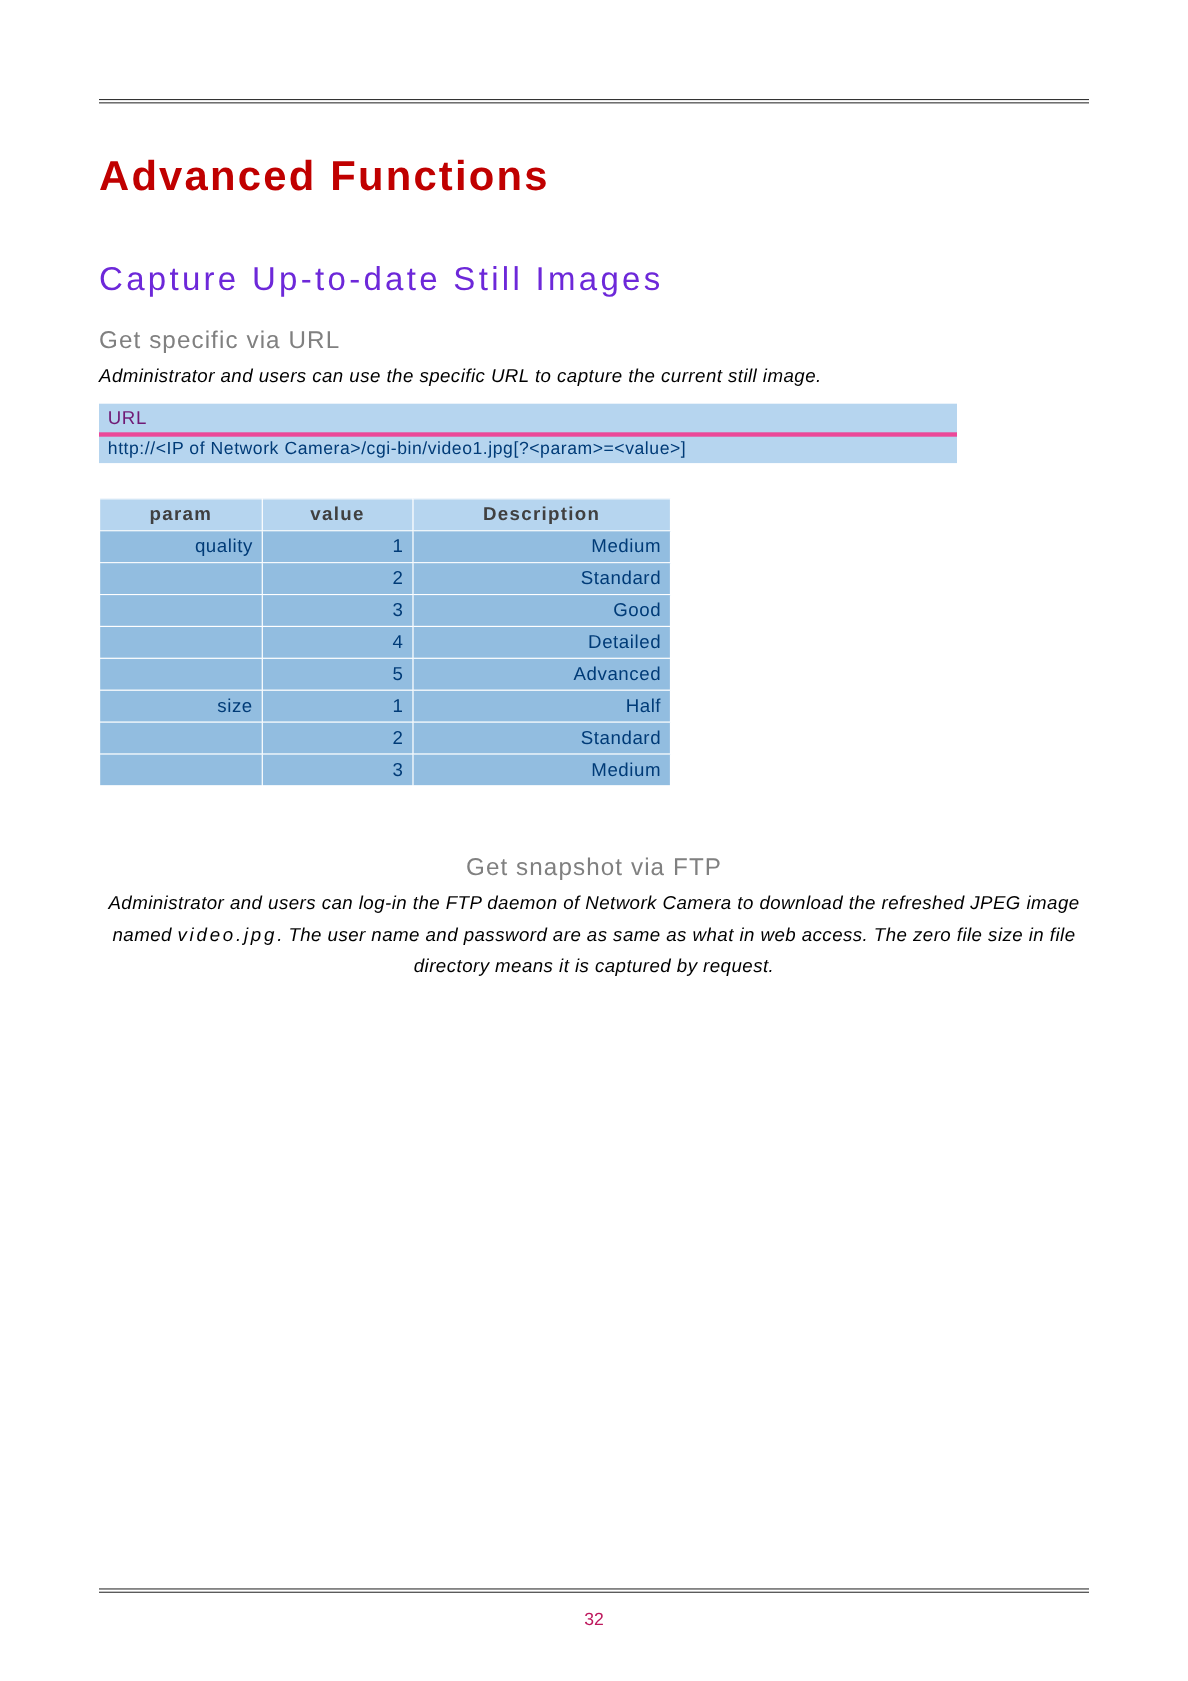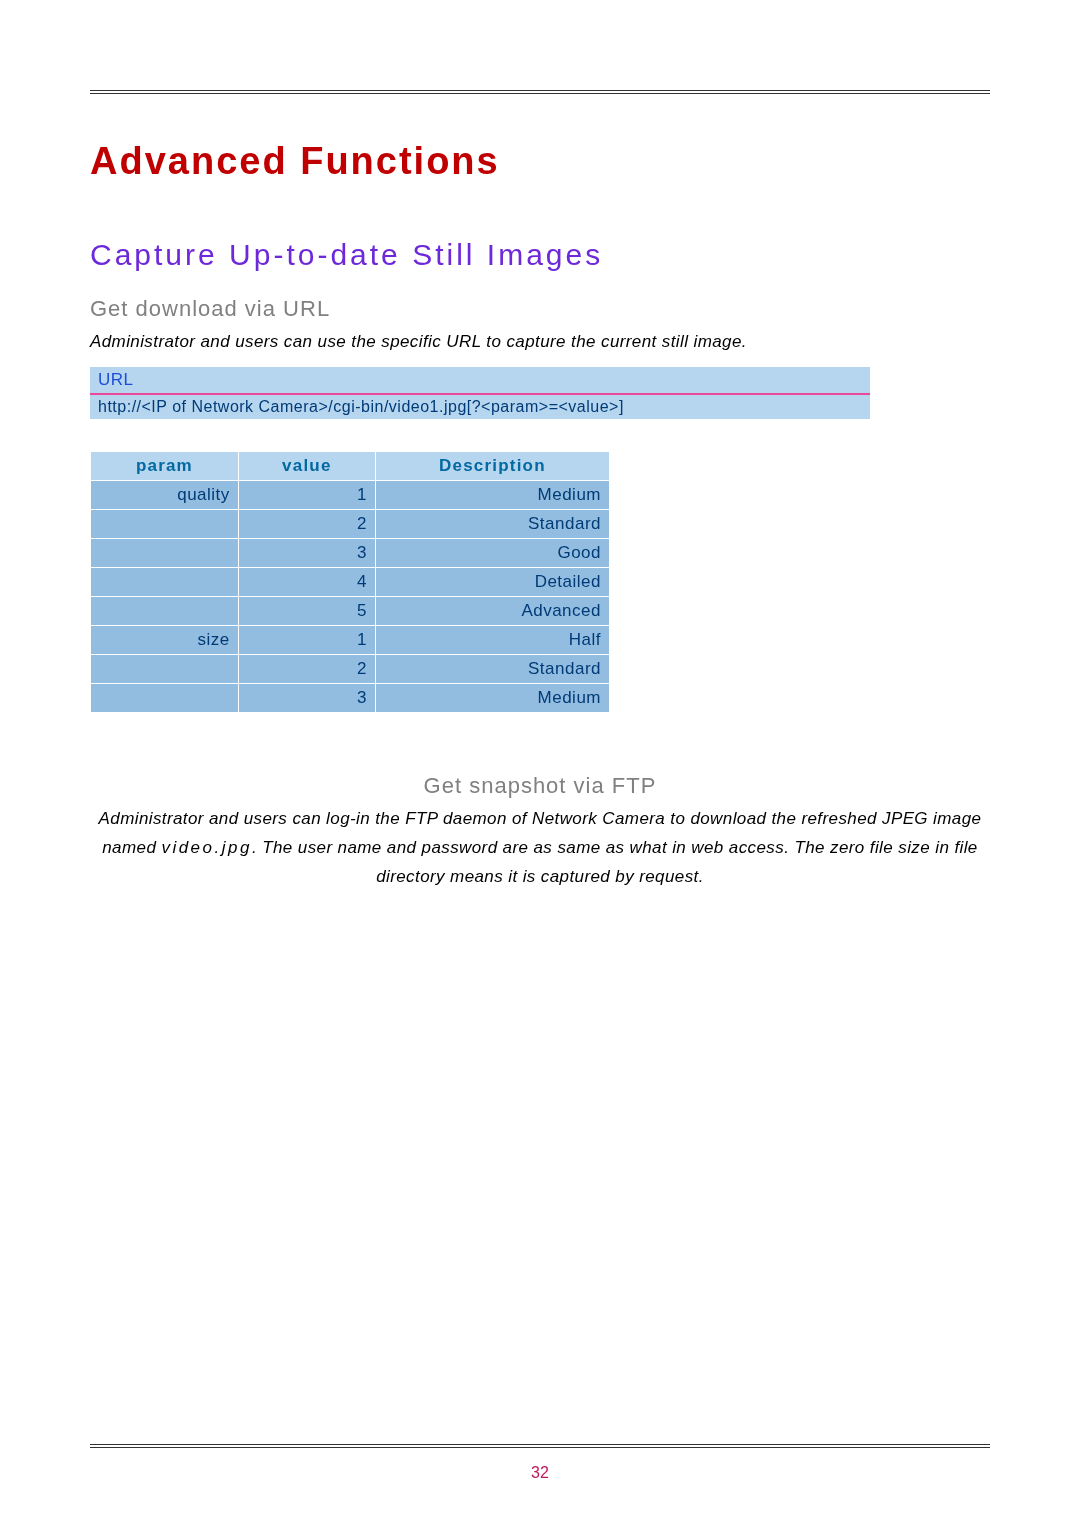--- a/index.html
+++ b/index.html
@@ -64,22 +64,22 @@
     width: 780px;
     box-sizing: border-box;
     margin-bottom: 32px;
   }
   .url-box .row {
     padding: 3px 8px;
     font-size: 17px;
     letter-spacing: 0.5px;
   }
   .url-box .header {
-    color: #1d4ed8;
-    border-bottom: 2px solid #ec4899;
+    color: #701a75;
+    border-bottom: 4px solid #ec4899;
   }
   .url-box .content {
     color: #003b77;
     font-size: 16px;
   }
 
   .param-table {
     border-collapse: collapse;
     width: 520px;
     margin-bottom: 55px;
@@ -87,21 +87,21 @@
   .param-table td, .param-table th {
     border: 1px solid #fff;
     padding: 4px 8px;
     font-size: 17px;
     text-align: right;
     letter-spacing: 0.5px;
     vertical-align: middle;
   }
   .param-table th {
     background: #b6d5ef;
-    color: #0369a1;
+    color: #404040;
     font-weight: bold;
     text-align: center;
     letter-spacing: 1.2px;
   }
   .param-table td {
     background: #92bde0;
     color: #003b77;
   }
   .param-table td.param-col {
     width: 120px;
@@ -131,21 +131,21 @@
 </head>
 <body>
 
 <div class="page">
   <div class="hr-top"></div>
 
   <h1 class="title">Advanced Functions</h1>
 
   <h2 class="subtitle">Capture Up-to-date Still Images</h2>
 
-  <h3 class="section">Get download via URL</h3>
+  <h3 class="section">Get specific via URL</h3>
   <p class="body">Administrator and users can use the specific URL to capture the current still image.</p>
 
   <div class="url-box">
     <div class="row header">URL</div>
     <div class="row content">http://&lt;IP of Network Camera&gt;/cgi-bin/video1.jpg[?&lt;param&gt;=&lt;value&gt;]</div>
   </div>
 
   <table class="param-table">
     <thead>
       <tr>

